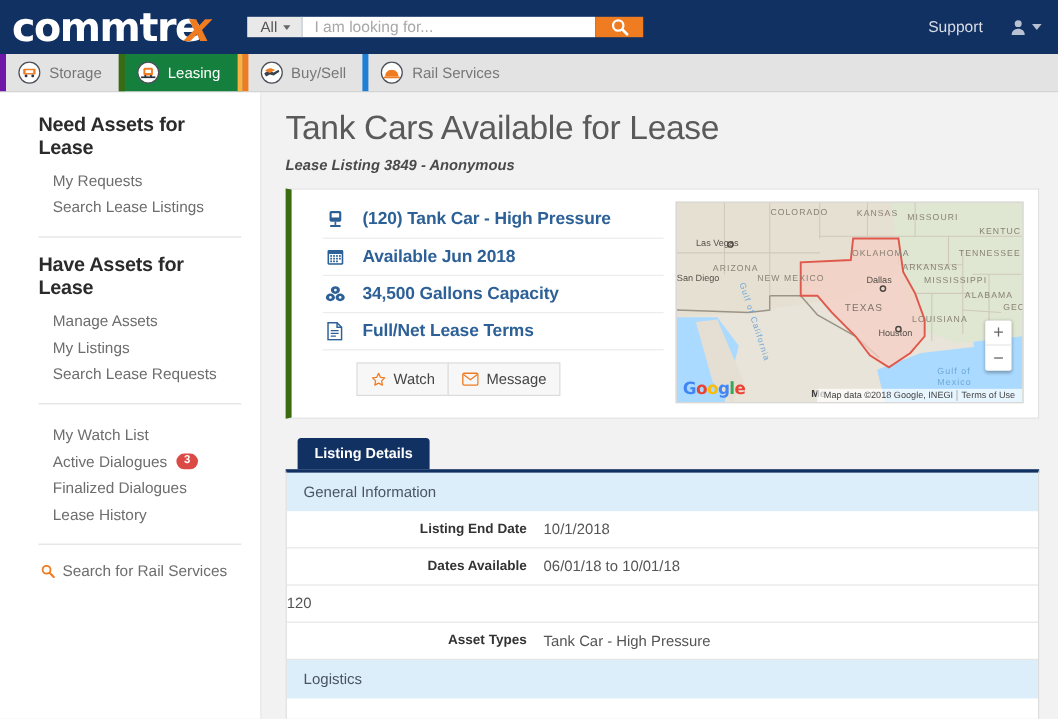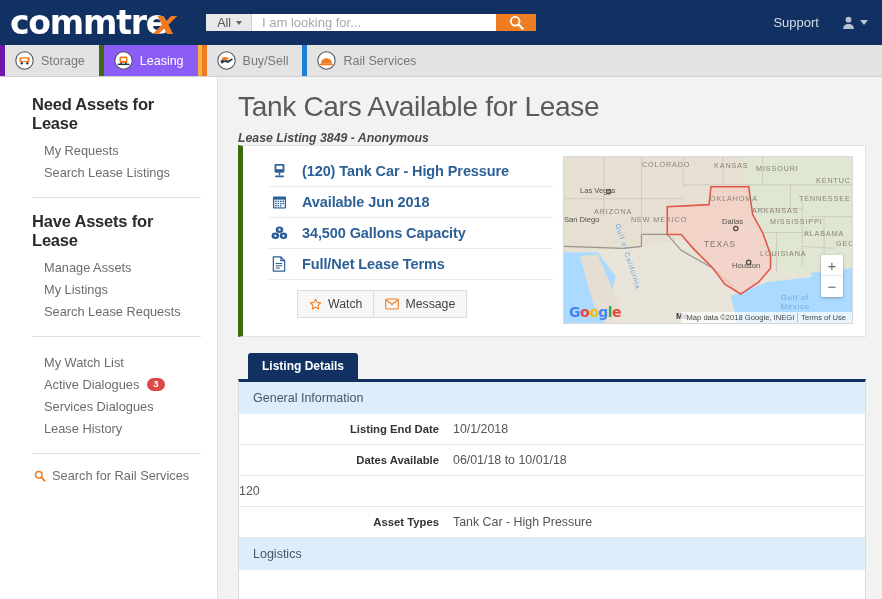--- a/index.html
+++ b/index.html
@@ -110,21 +110,21 @@
     align-items: center;
     gap: 7px;
     padding: 0 14px 0 10px;
     font-size: 12.5px;
     color: #777;
     cursor: pointer;
     position: relative;
     border-left: 5px solid transparent;
   }
   .sectab.active {
-    background: #8b5cf6;
+    background: #15803d;
     color: #fff;
     border-right: 4px solid #fbb040;
   }
   .sectab .ico { width: 19px; height: 19px; display:block; }
 
   
   .page { display: flex; height: 522px; }
 
   .sidebar {
     width: 218px;
@@ -187,21 +187,21 @@
     font-weight: 400;
     color: #5a5a5a;
     letter-spacing: -0.3px;
     line-height: 1.15;
   }
   .page-sub {
     font-size: 12.3px;
     font-style: italic;
     color: #4a4a4a;
     margin-top: 8px;
-    margin-bottom: 0;
+    margin-bottom: 12px;
     font-weight: 600;
   }
 
   
   .card {
     background: #fff;
     border: 1px solid #e2e2e2;
     border-left: 5px solid #3b6b11;
     display: flex;
     padding: 10px 12px 12px 12px;
@@ -441,21 +441,21 @@
 
     <div class="side-group">
       <div class="side-link-row">
         <span class="lbl">My Watch List</span>
       </div>
       <div class="side-link-row">
         <span class="lbl">Active Dialogues</span>
         <span class="badge">3</span>
       </div>
       <div class="side-link-row">
-        <span class="lbl">Services Dialogues</span>
+        <span class="lbl">Finalized Dialogues</span>
       </div>
       <div class="side-link-row">
         <span class="lbl">Lease History</span>
       </div>
     </div>
 
     <div class="side-div"></div>
 
     <div class="side-group">
       <div class="side-rail">

